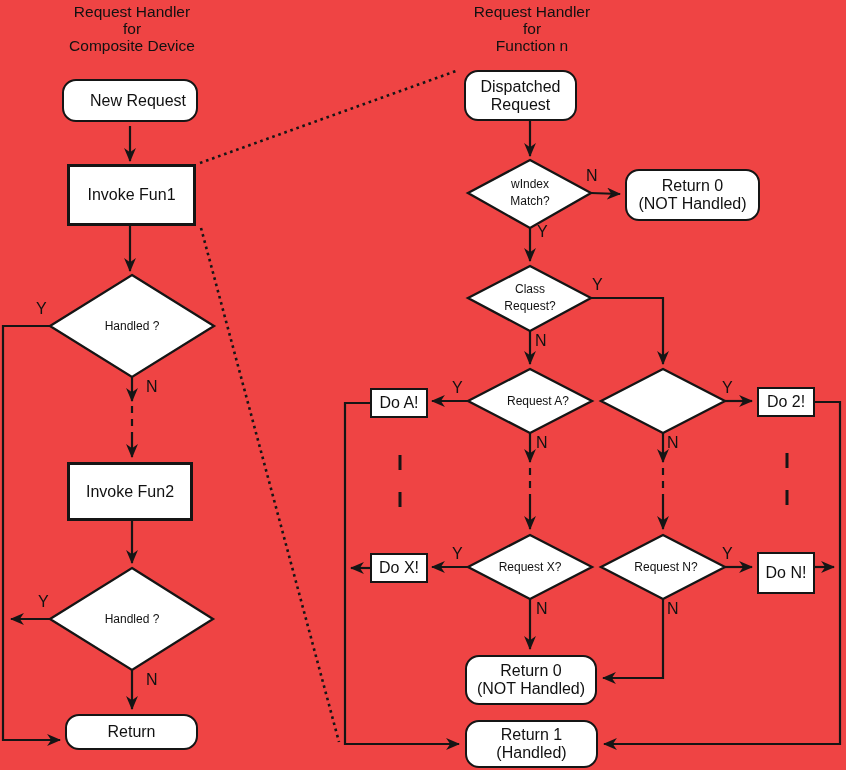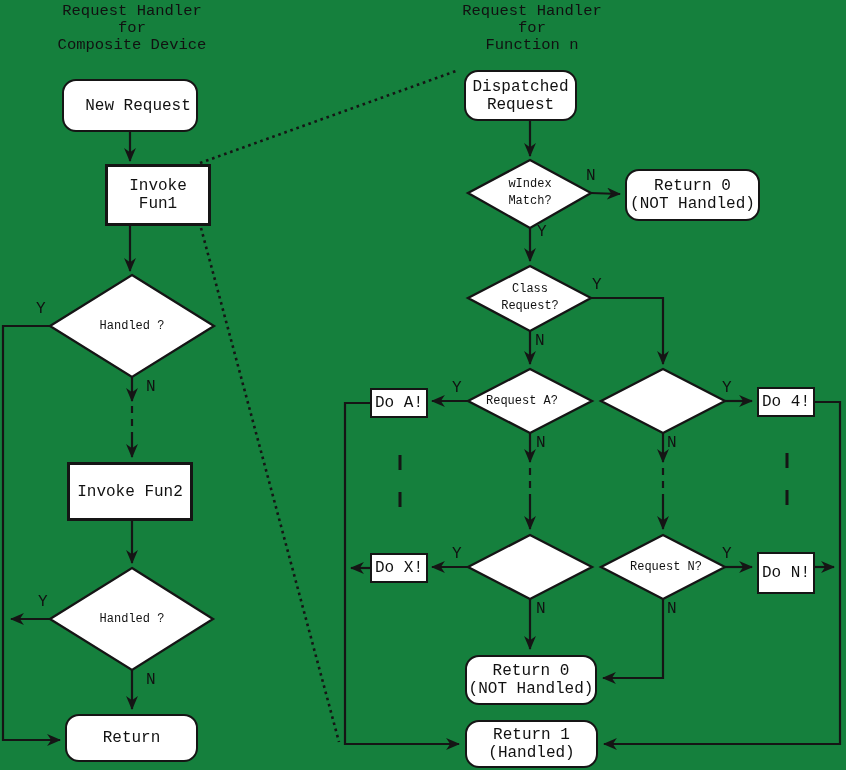--- a/index.html
+++ b/index.html
@@ -1,21 +1,21 @@
 <!DOCTYPE html>
 <html><head>
 <meta charset="utf-8">
 <style>
   html, body { margin: 0; padding: 0; background: #ffffff; }
   #canvas {
     position: relative;
     width: 846px;
     height: 770px;
-    background: #15803d;
-    font-family: Liberation Mono, monospace;
+    background: #ef4444;
+    font-family: Liberation Sans, sans-serif;
     color: #111111;
     overflow: hidden;
   }
   #wires { position: absolute; left: 0; top: 0; }
   .title {
     position: absolute;
     text-align: center;
     white-space: pre-line;
     font-size: 15.5px;
     line-height: 17px;
@@ -131,45 +131,46 @@
     </g>
   </svg>
 
   <div class="title" style="left:27px; top:3px; width:210px;">Request Handler
 for
 Composite Device</div>
   <div class="title" style="left:427px; top:3px; width:210px;">Request Handler
 for
 Function n</div>
 
-  <div class="box rounded" style="left:62px; top:79px; width:136px; height:53px;padding-left:16px;">New Request</div>
-  <div class="box" style="left:67px; top:164px; width:106px; height:62px;margin-left:38px;">Invoke Fun1</div>
+  <div class="box rounded" style="left:62px; top:79px; width:136px; height:43px;padding-left:16px;">New Request</div>
+  <div class="box" style="left:67px; top:164px; width:129px; height:62px;">Invoke Fun1</div>
   <div class="diamond-label" style="left:62px; top:315px; width:140px; height:22px;">Handled ?</div>
   <div class="box" style="left:67px; top:462px; width:126px; height:59px;">Invoke Fun2</div>
   <div class="diamond-label" style="left:62px; top:608px; width:140px; height:22px;">Handled ?</div>
-  <div class="box rounded" style="left:65px; top:714px; width:133px; height:48px;">Return</div>
+  <div class="box rounded" style="left:65px; top:714px; width:133px; height:36px;">Return</div>
 
   <div class="yn" style="left:36px; top:301px;">Y</div>
   <div class="yn" style="left:146px; top:379px;">N</div>
   <div class="yn" style="left:38px; top:594px;">Y</div>
   <div class="yn" style="left:146px; top:672px;">N</div>
 
   <div class="box rounded" style="left:464px; top:70px; width:113px; height:51px;">Dispatched
 Request</div>
   <div class="diamond-label" style="left:470px; top:176px; width:120px; height:34px;">wIndex
 Match?</div>
   <div class="box rounded" style="left:625px; top:169px; width:135px; height:52px;">Return 0
 (NOT Handled)</div>
   <div class="diamond-label" style="left:470px; top:281px; width:120px; height:34px;">Class
 Request?</div>
 
-  <div class="diamond-label" style="left:462px; top:390px; width:120px; height:22px;">Request A?</div>
+  <div class="diamond-label" style="left:478px; top:390px; width:120px; height:22px;">Request A?</div>
   <div class="box small-rect" style="left:370px; top:388px; width:58px; height:30px;">Do A!</div>
-  <div class="box small-rect" style="left:757px; top:387px; width:58px; height:30px;">Do 4!</div>
+  <div class="box small-rect" style="left:757px; top:387px; width:58px; height:30px;">Do 2!</div>
 
+  <div class="diamond-label" style="left:470px; top:556px; width:120px; height:22px;">Request X?</div>
   <div class="diamond-label" style="left:606px; top:556px; width:120px; height:22px;">Request N?</div>
   <div class="box small-rect" style="left:370px; top:553px; width:58px; height:30px;">Do X!</div>
   <div class="box small-rect" style="left:757px; top:552px; width:58px; height:42px;">Do N!</div>
 
   <div class="box rounded" style="left:465px; top:655px; width:132px; height:50px;">Return 0
 (NOT Handled)</div>
   <div class="box rounded" style="left:465px; top:720px; width:133px; height:48px;">Return 1
 (Handled)</div>
 
   <div class="yn" style="left:586px; top:168px;">N</div>

